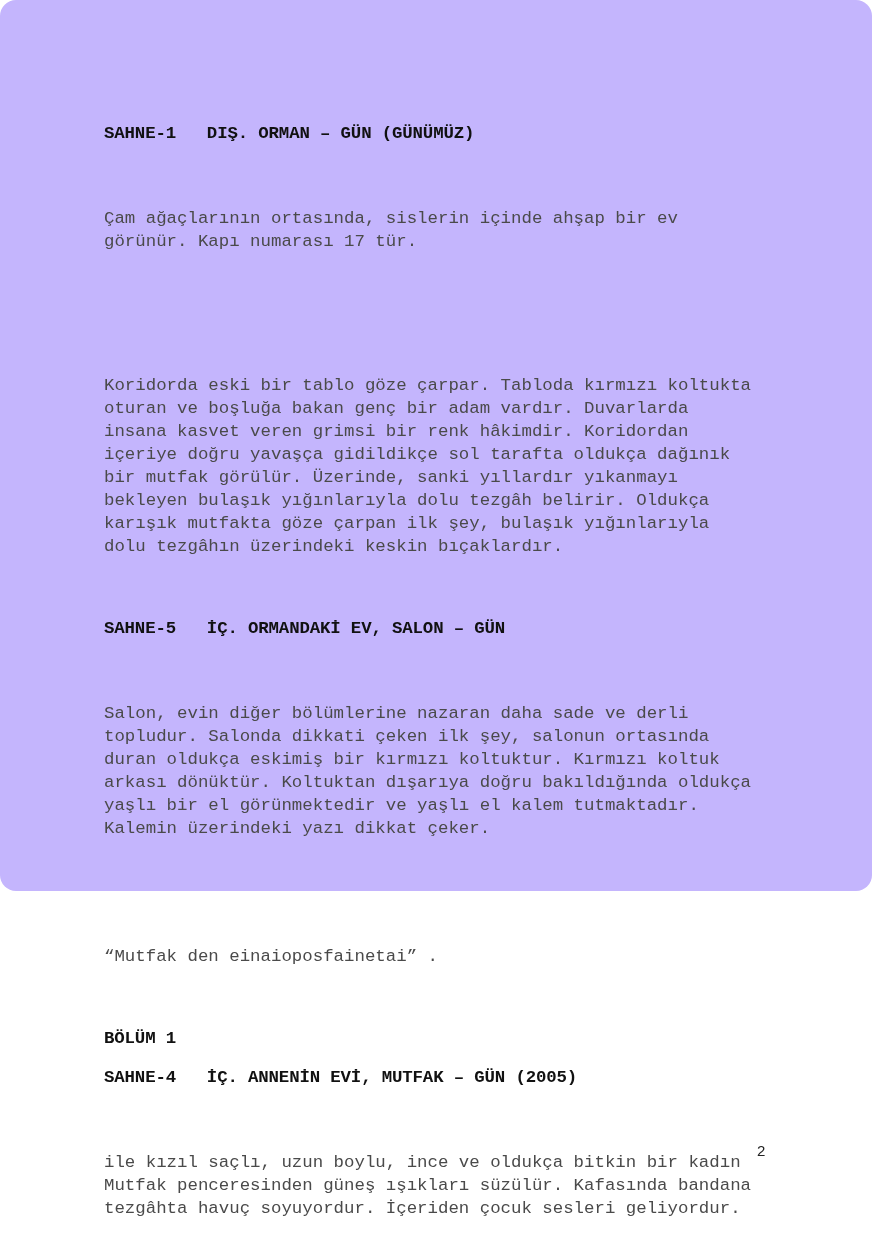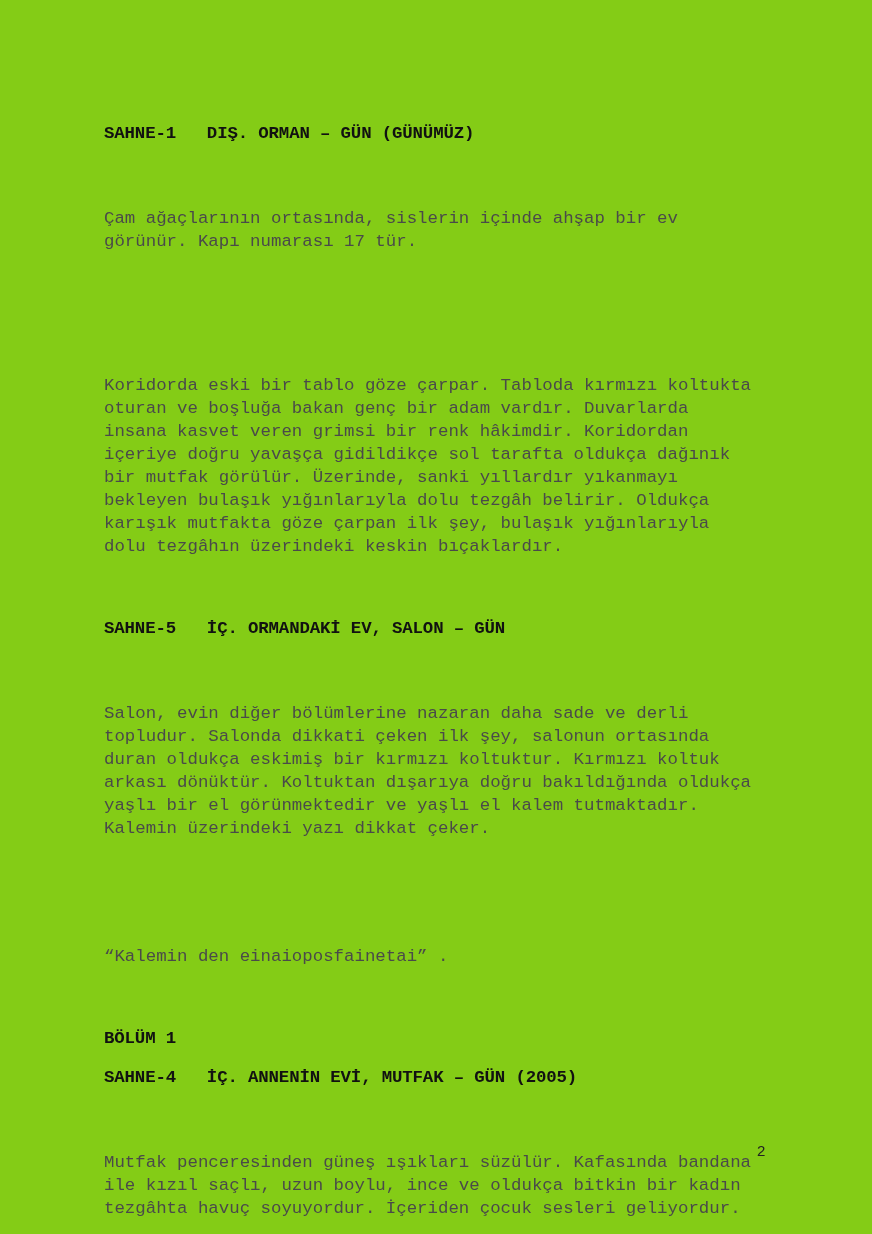--- a/index.html
+++ b/index.html
@@ -10,22 +10,23 @@
     body {
       width: 872px;
       height: 1234px;
       position: relative;
       overflow: hidden;
     }
     .page {
       position: absolute;
       left: 0; top: 0;
       width: 872px;
-      height: 1234px;
-      background: #84cc16;
+      height: 891px;
+      background: #c4b5fd;
+      border-radius: 16px;
     }
     .content {
       position: absolute;
       left: 104px;
       top: 122px;
       width: 700px;
       font-family: "Liberation Mono", "DejaVu Sans Mono", monospace;
       font-size: 17.4px;
       line-height: 23px;
       color: #4a4a4a;
@@ -73,29 +74,29 @@
     <div class="gap-after-para"></div>
 
     <p class="heading">SAHNE-5   İÇ. ORMANDAKİ EV, SALON – GÜN</p>
     <div class="gap-after-heading"></div>
     <p class="para">
       <span class="line">Salon, evin diğer bölümlerine nazaran daha sade ve derli</span><span class="line">topludur. Salonda dikkati çeken ilk şey, salonun ortasında</span><span class="line">duran oldukça eskimiş bir kırmızı koltuktur. Kırmızı koltuk</span><span class="line">arkası dönüktür. Koltuktan dışarıya doğru bakıldığında oldukça</span><span class="line">yaşlı bir el görünmektedir ve yaşlı el kalem tutmaktadır.</span><span class="line">Kalemin üzerindeki yazı dikkat çeker.</span>
     </p>
     <div class="gap-after-para"></div>
 
     <p class="para">
-      <span class="line">“Kalemin den einaioposfainetai” .</span>
+      <span class="line">“Mutfak den einaioposfainetai” .</span>
     </p>
     <div class="gap-after-para"></div>
 
     <p class="heading">BÖLÜM 1</p>
     <div class="gap-after-heading"></div>
 
     <p class="heading">SAHNE-4   İÇ. ANNENİN EVİ, MUTFAK – GÜN (2005)</p>
     <div class="gap-after-heading"></div>
     <p class="para">
-      <span class="line">Mutfak penceresinden güneş ışıkları süzülür. Kafasında bandana</span><span class="line">ile kızıl saçlı, uzun boylu, ince ve oldukça bitkin bir kadın</span><span class="line">tezgâhta havuç soyuyordur. İçeriden çocuk sesleri geliyordur.</span>
+      <span class="line">ile kızıl saçlı, uzun boylu, ince ve oldukça bitkin bir kadın</span><span class="line">Mutfak penceresinden güneş ışıkları süzülür. Kafasında bandana</span><span class="line">tezgâhta havuç soyuyordur. İçeriden çocuk sesleri geliyordur.</span>
     </p>
 
   </div>
 
   <div class="page-number">2</div>
 </div>
 
 </body></html>

